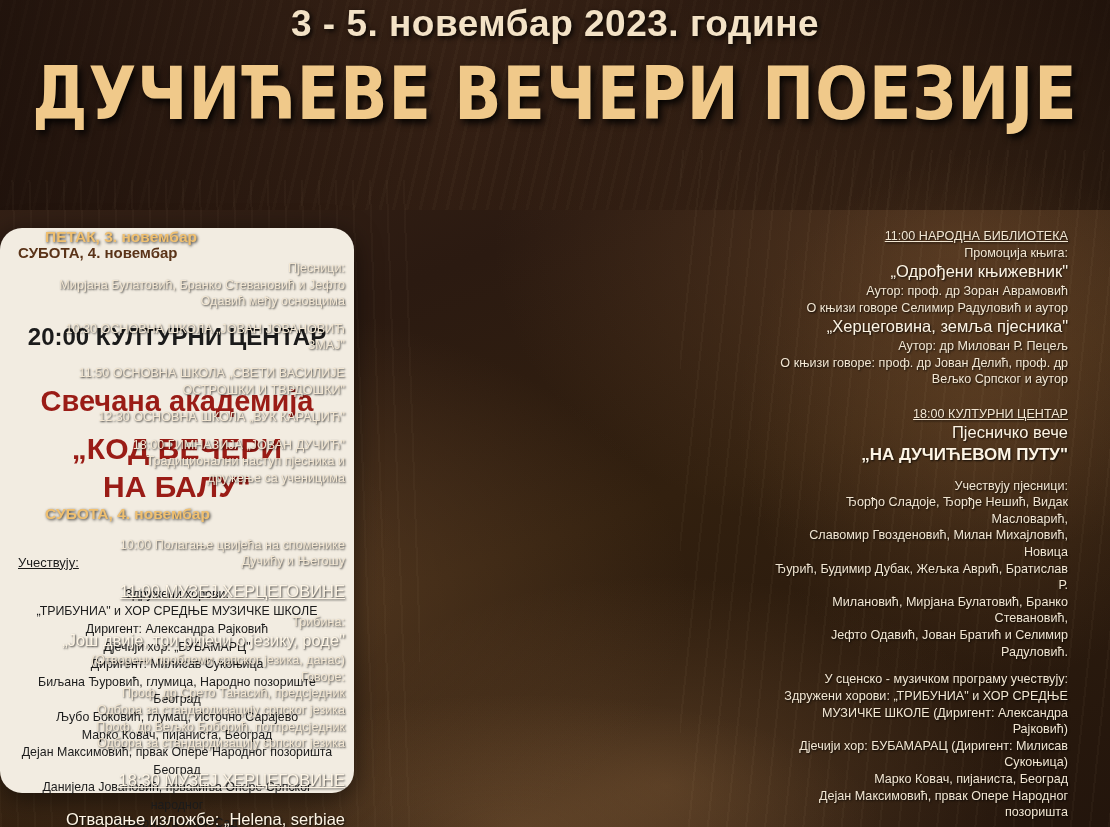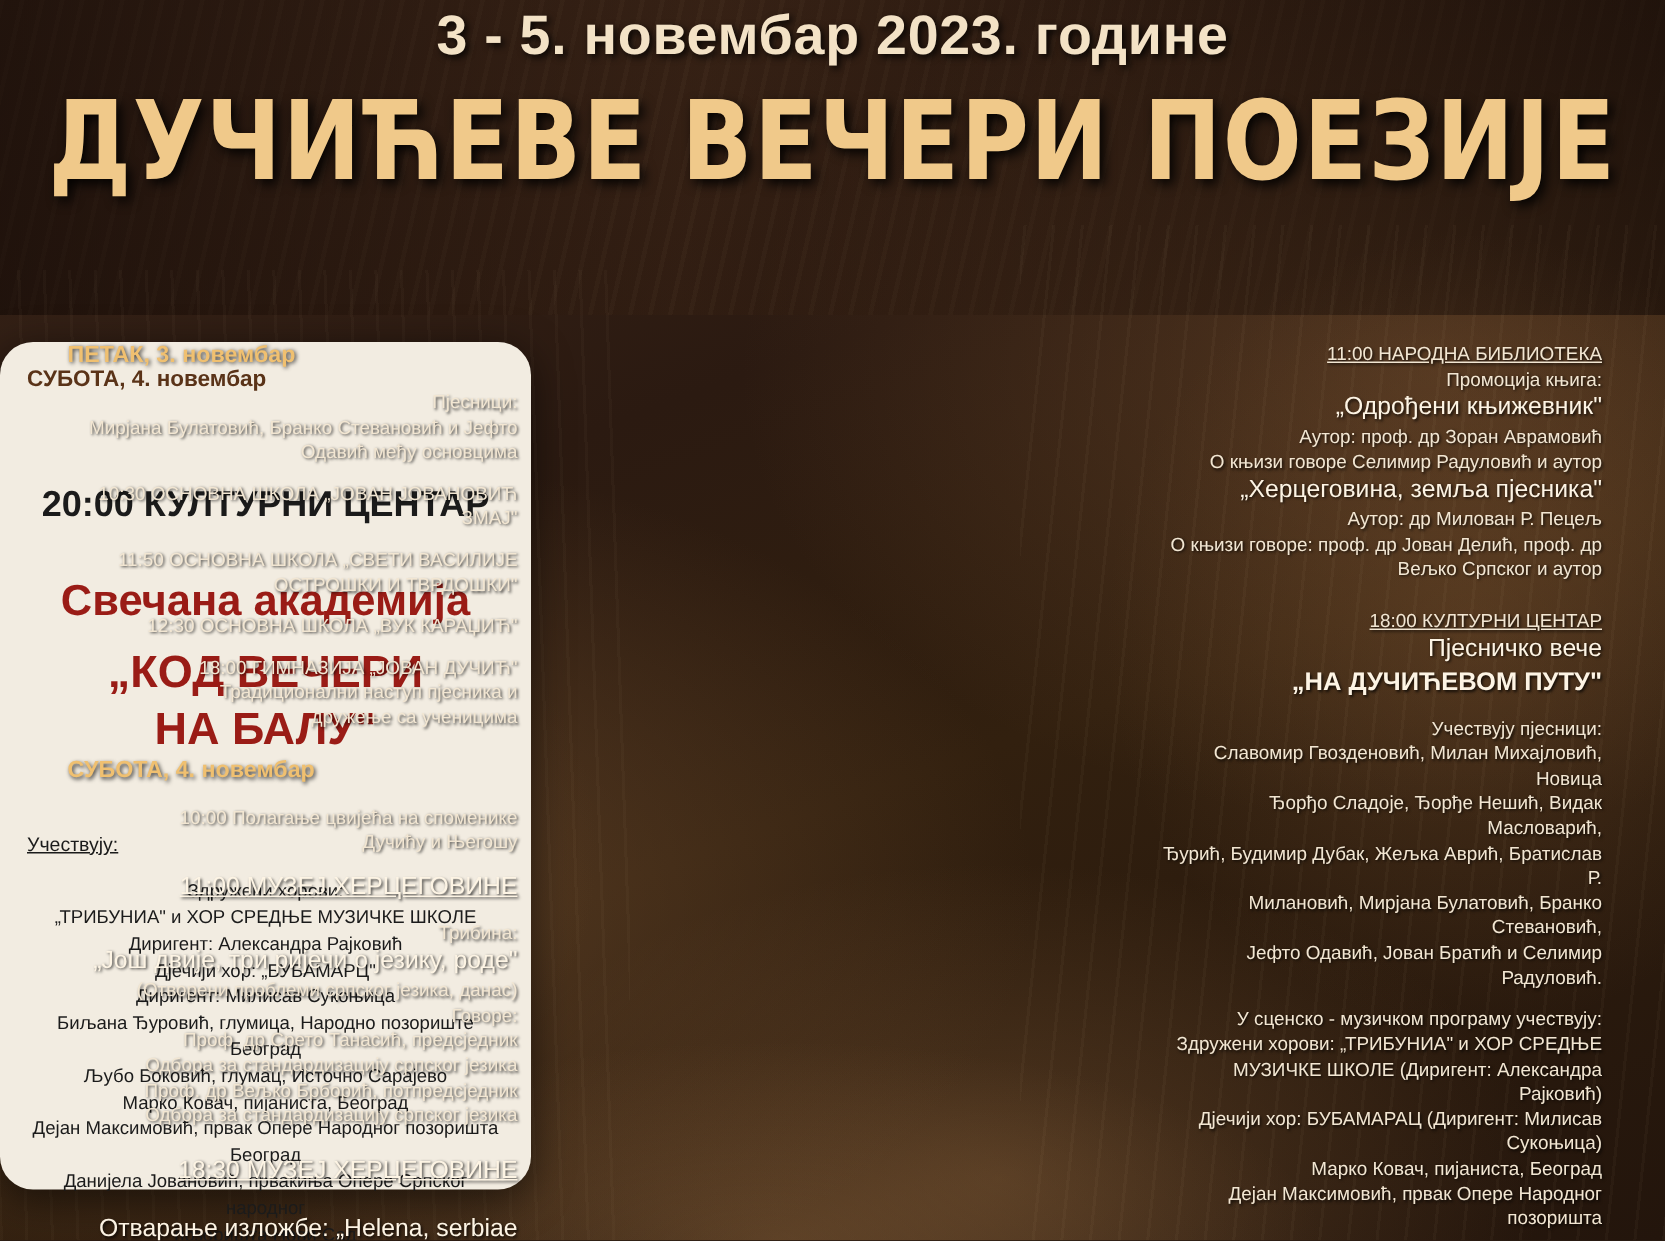--- a/index.html
+++ b/index.html
@@ -300,22 +300,22 @@
       <div class="spacer-s"></div>
 
       <div class="sect">
         <span class="ln ul">18:00 КУЛТУРНИ ЦЕНТАР</span>
         <span class="ln big">Пјесничко вече</span>
         <span class="ln big2">„НА ДУЧИЋЕВОМ ПУТУ"</span>
       </div>
 
       <div class="sect">
         <span class="ln">Учествују пјесници:</span>
+        <span class="ln">Ђорђо Сладоје,  Ђорђе Нешић,  Видак Масловарић,</span>
         <span class="ln">Славомир Гвозденовић, Милан Михајловић, Новица</span>
-        <span class="ln">Ђорђо Сладоје,  Ђорђе Нешић,  Видак Масловарић,</span>
         <span class="ln">Ђурић, Будимир Дубак, Жељка Аврић, Братислав Р.</span>
         <span class="ln">Милановић, Мирјана Булатовић, Бранко Стевановић,</span>
         <span class="ln">Јефто Одавић, Јован Братић и Селимир Радуловић.</span>
       </div>
 
       <div class="sect">
         <span class="ln">У сценско - музичком програму учествују:</span>
         <span class="ln">Здружени хорови: „ТРИБУНИА" и ХОР СРЕДЊЕ</span>
         <span class="ln">МУЗИЧКЕ ШКОЛЕ (Диригент: Александра Рајковић)</span>
         <span class="ln">Дјечији хор: БУБАМАРАЦ (Диригент: Милисав Сукоњица)</span>

